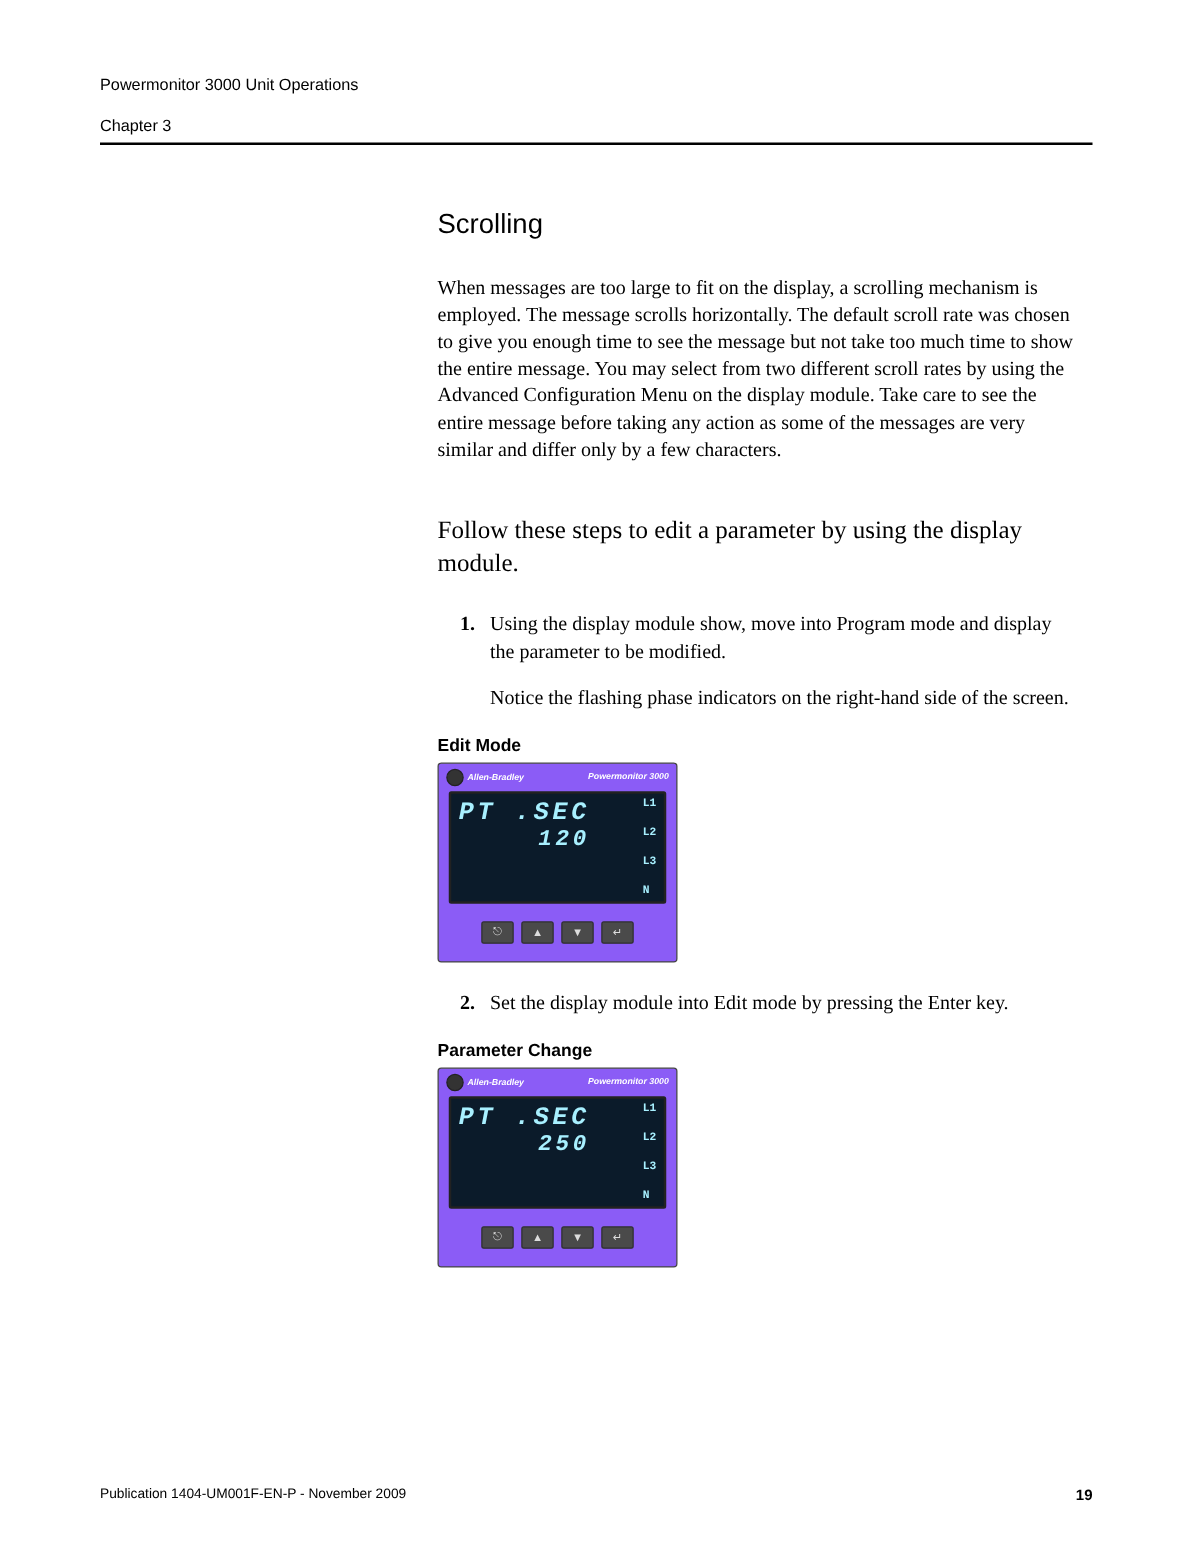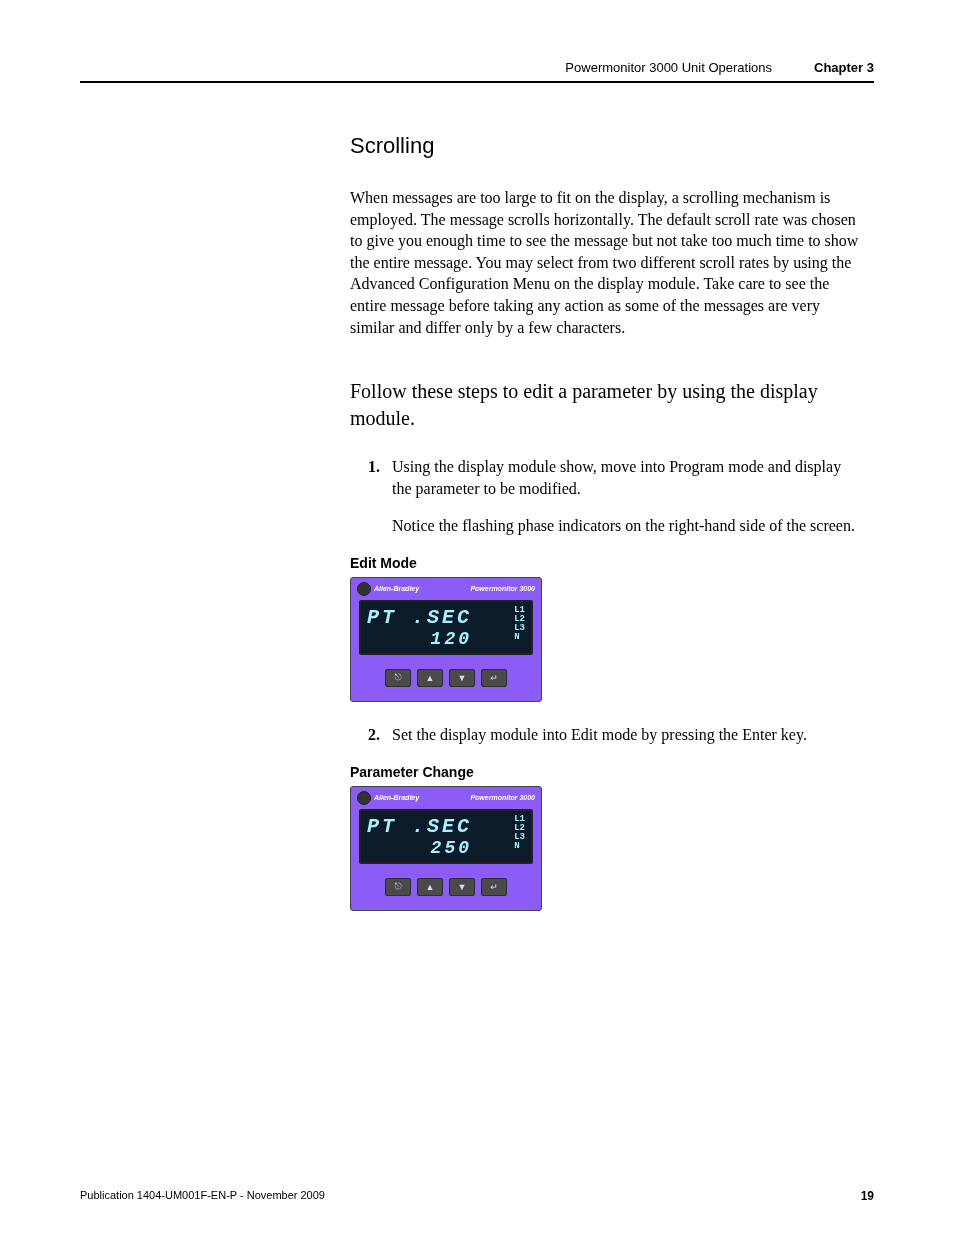--- a/index.html
+++ b/index.html
@@ -19,22 +19,23 @@
   .header {
     display: flex;
     justify-content: flex-end;
     align-items: baseline;
     gap: 18px;
     font-family: Arial, Helvetica, sans-serif;
     font-size: 13px;
     border-bottom: 2px solid #000;
     padding-bottom: 6px;
     margin-bottom: 50px;
-  }
-  .header .chapter { font-weight: bold; margin-left: 24px; }
+    flex-direction: column;
+  }
+  .header .chapter { font-weight: normal; }
   .content {
     margin-left: 270px;
     margin-right: 10px;
   }
   h2 {
     font-family: Arial, Helvetica, sans-serif;
     font-weight: normal;
     font-size: 22px;
     margin: 0 0 28px 0;
   }
@@ -125,21 +126,21 @@
   .lcd-main .line2 {
     font-size: 18px;
     letter-spacing: 3px;
     text-align: right;
     font-weight: bold;
     font-style: italic;
   }
   .lcd-side {
     display: flex;
     flex-direction: column;
-    gap: 0;
+    gap: 14px;
     font-size: 9px;
     line-height: 1.0;
     color: #a8f0ff;
     font-weight: bold;
     font-style: normal;
   }
   .dev-btns {
     display: flex;
     justify-content: center;
     gap: 6px;

